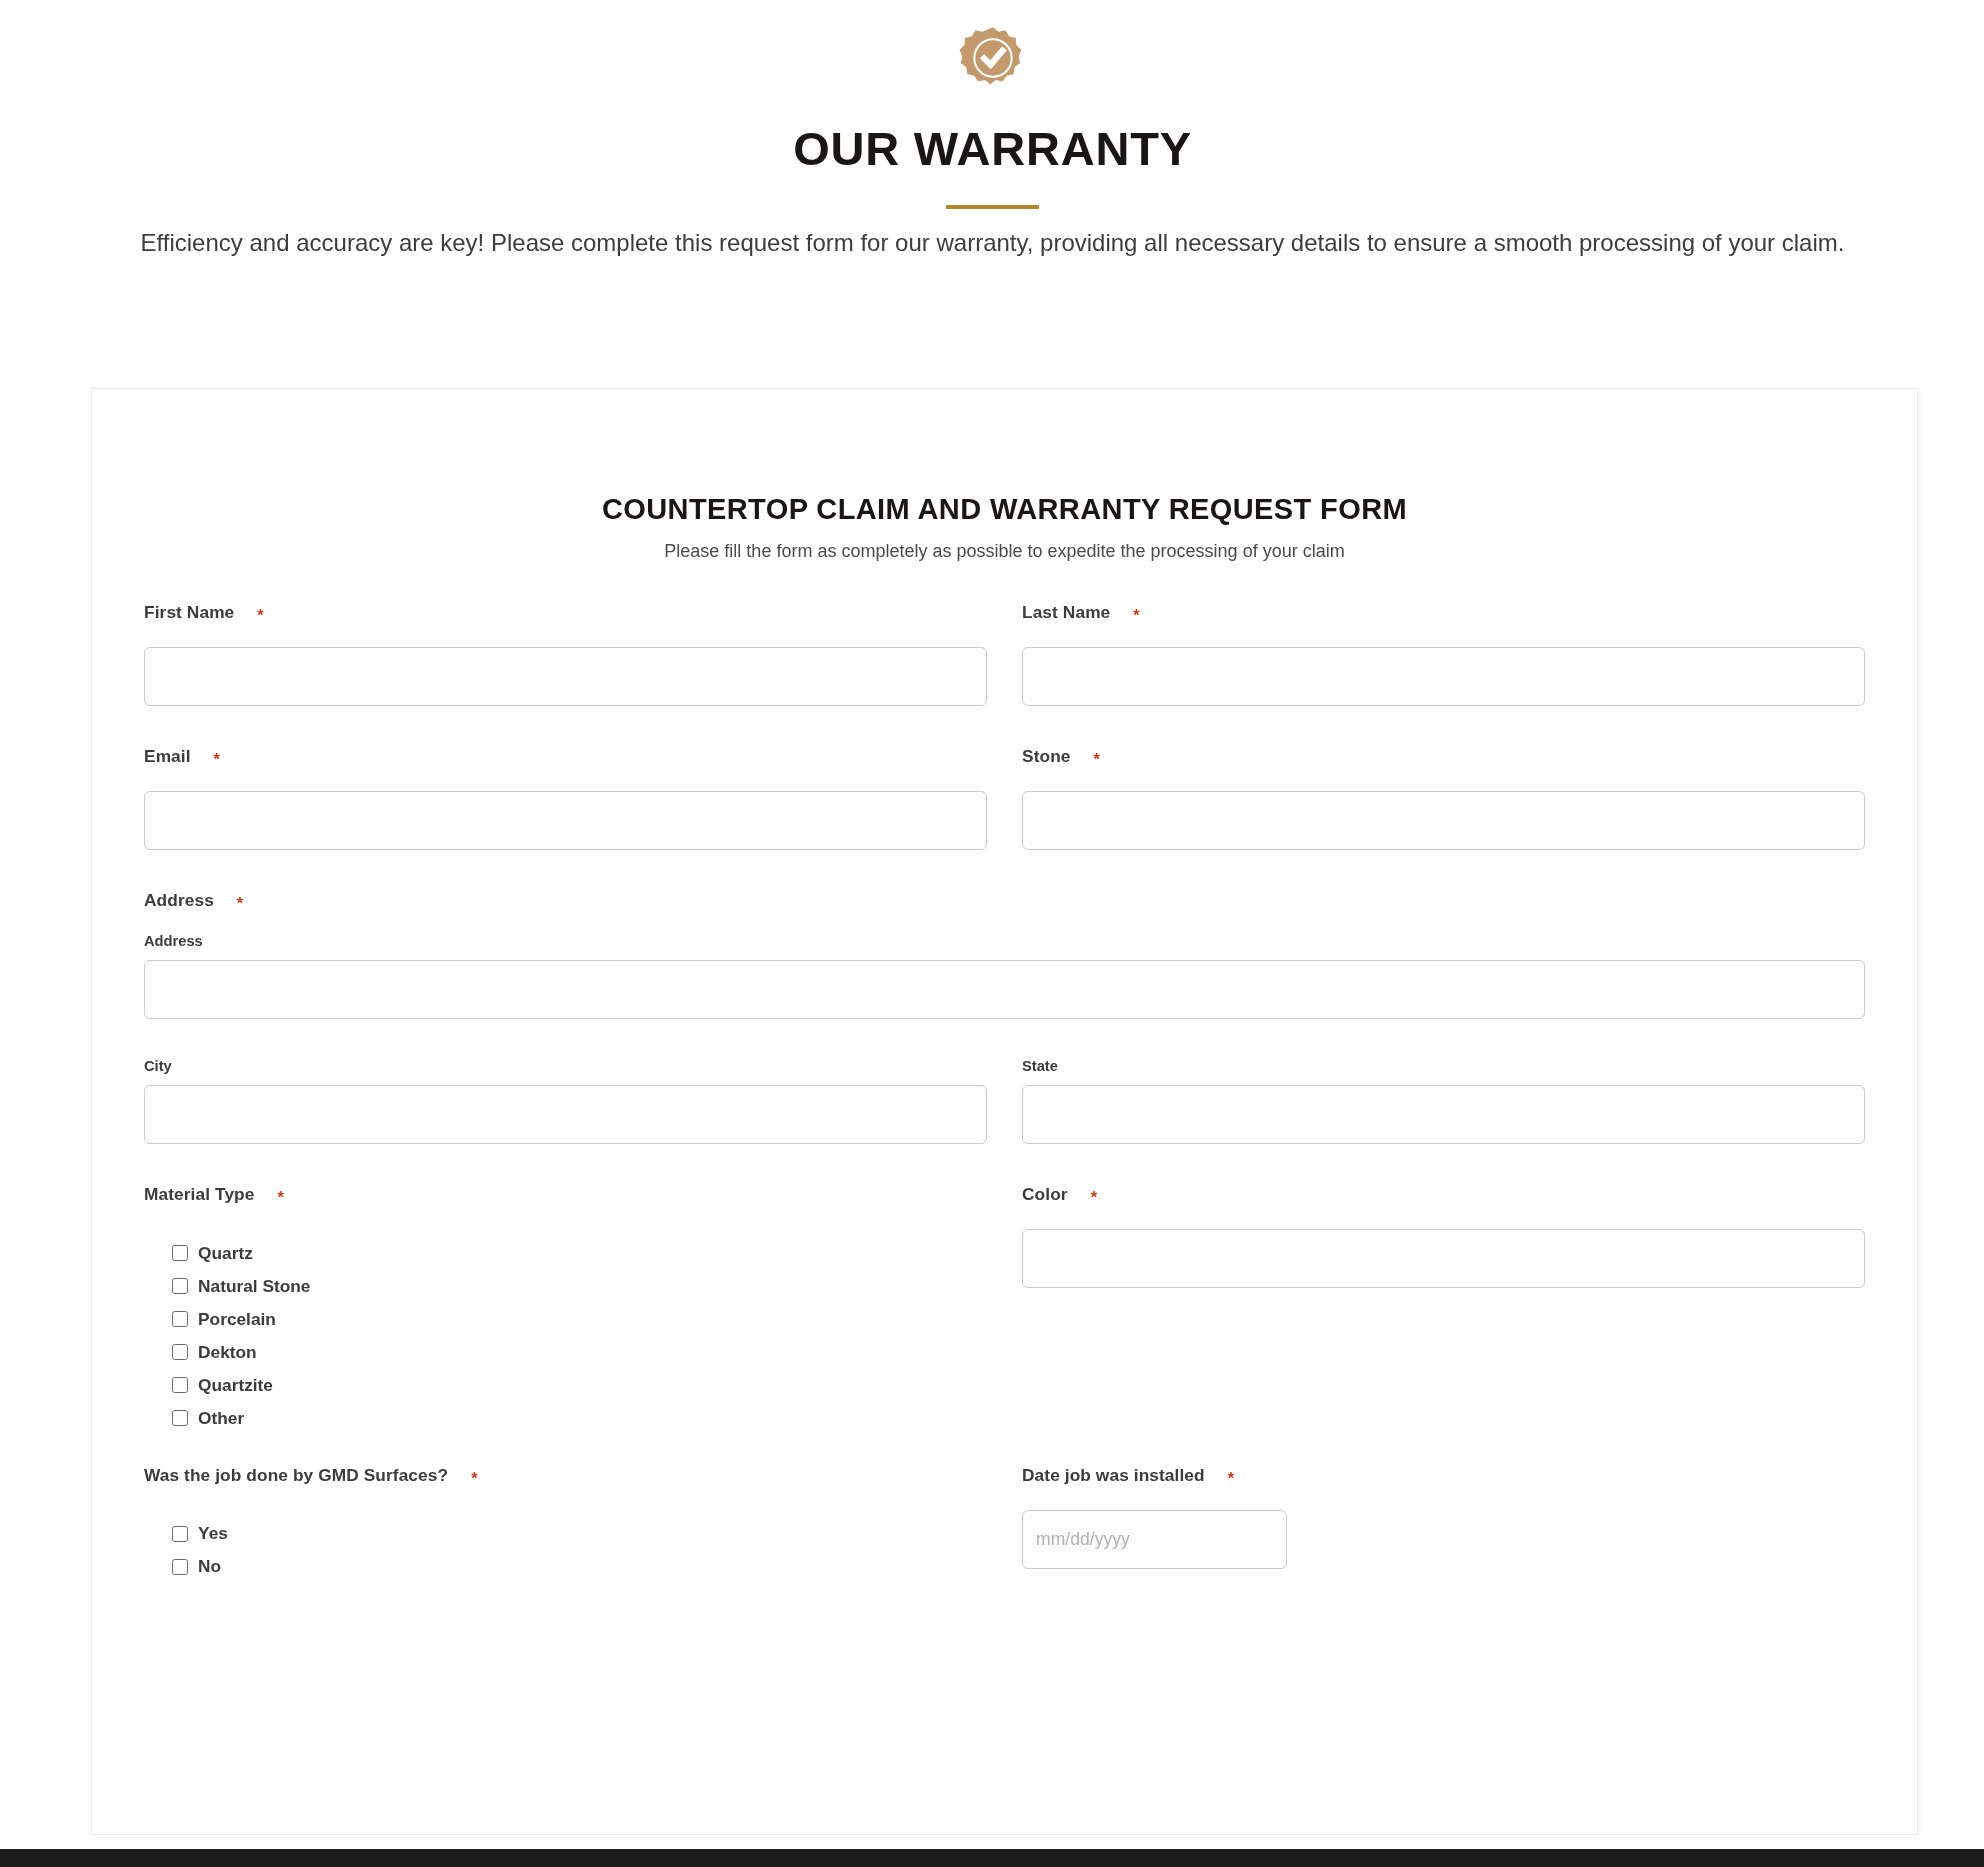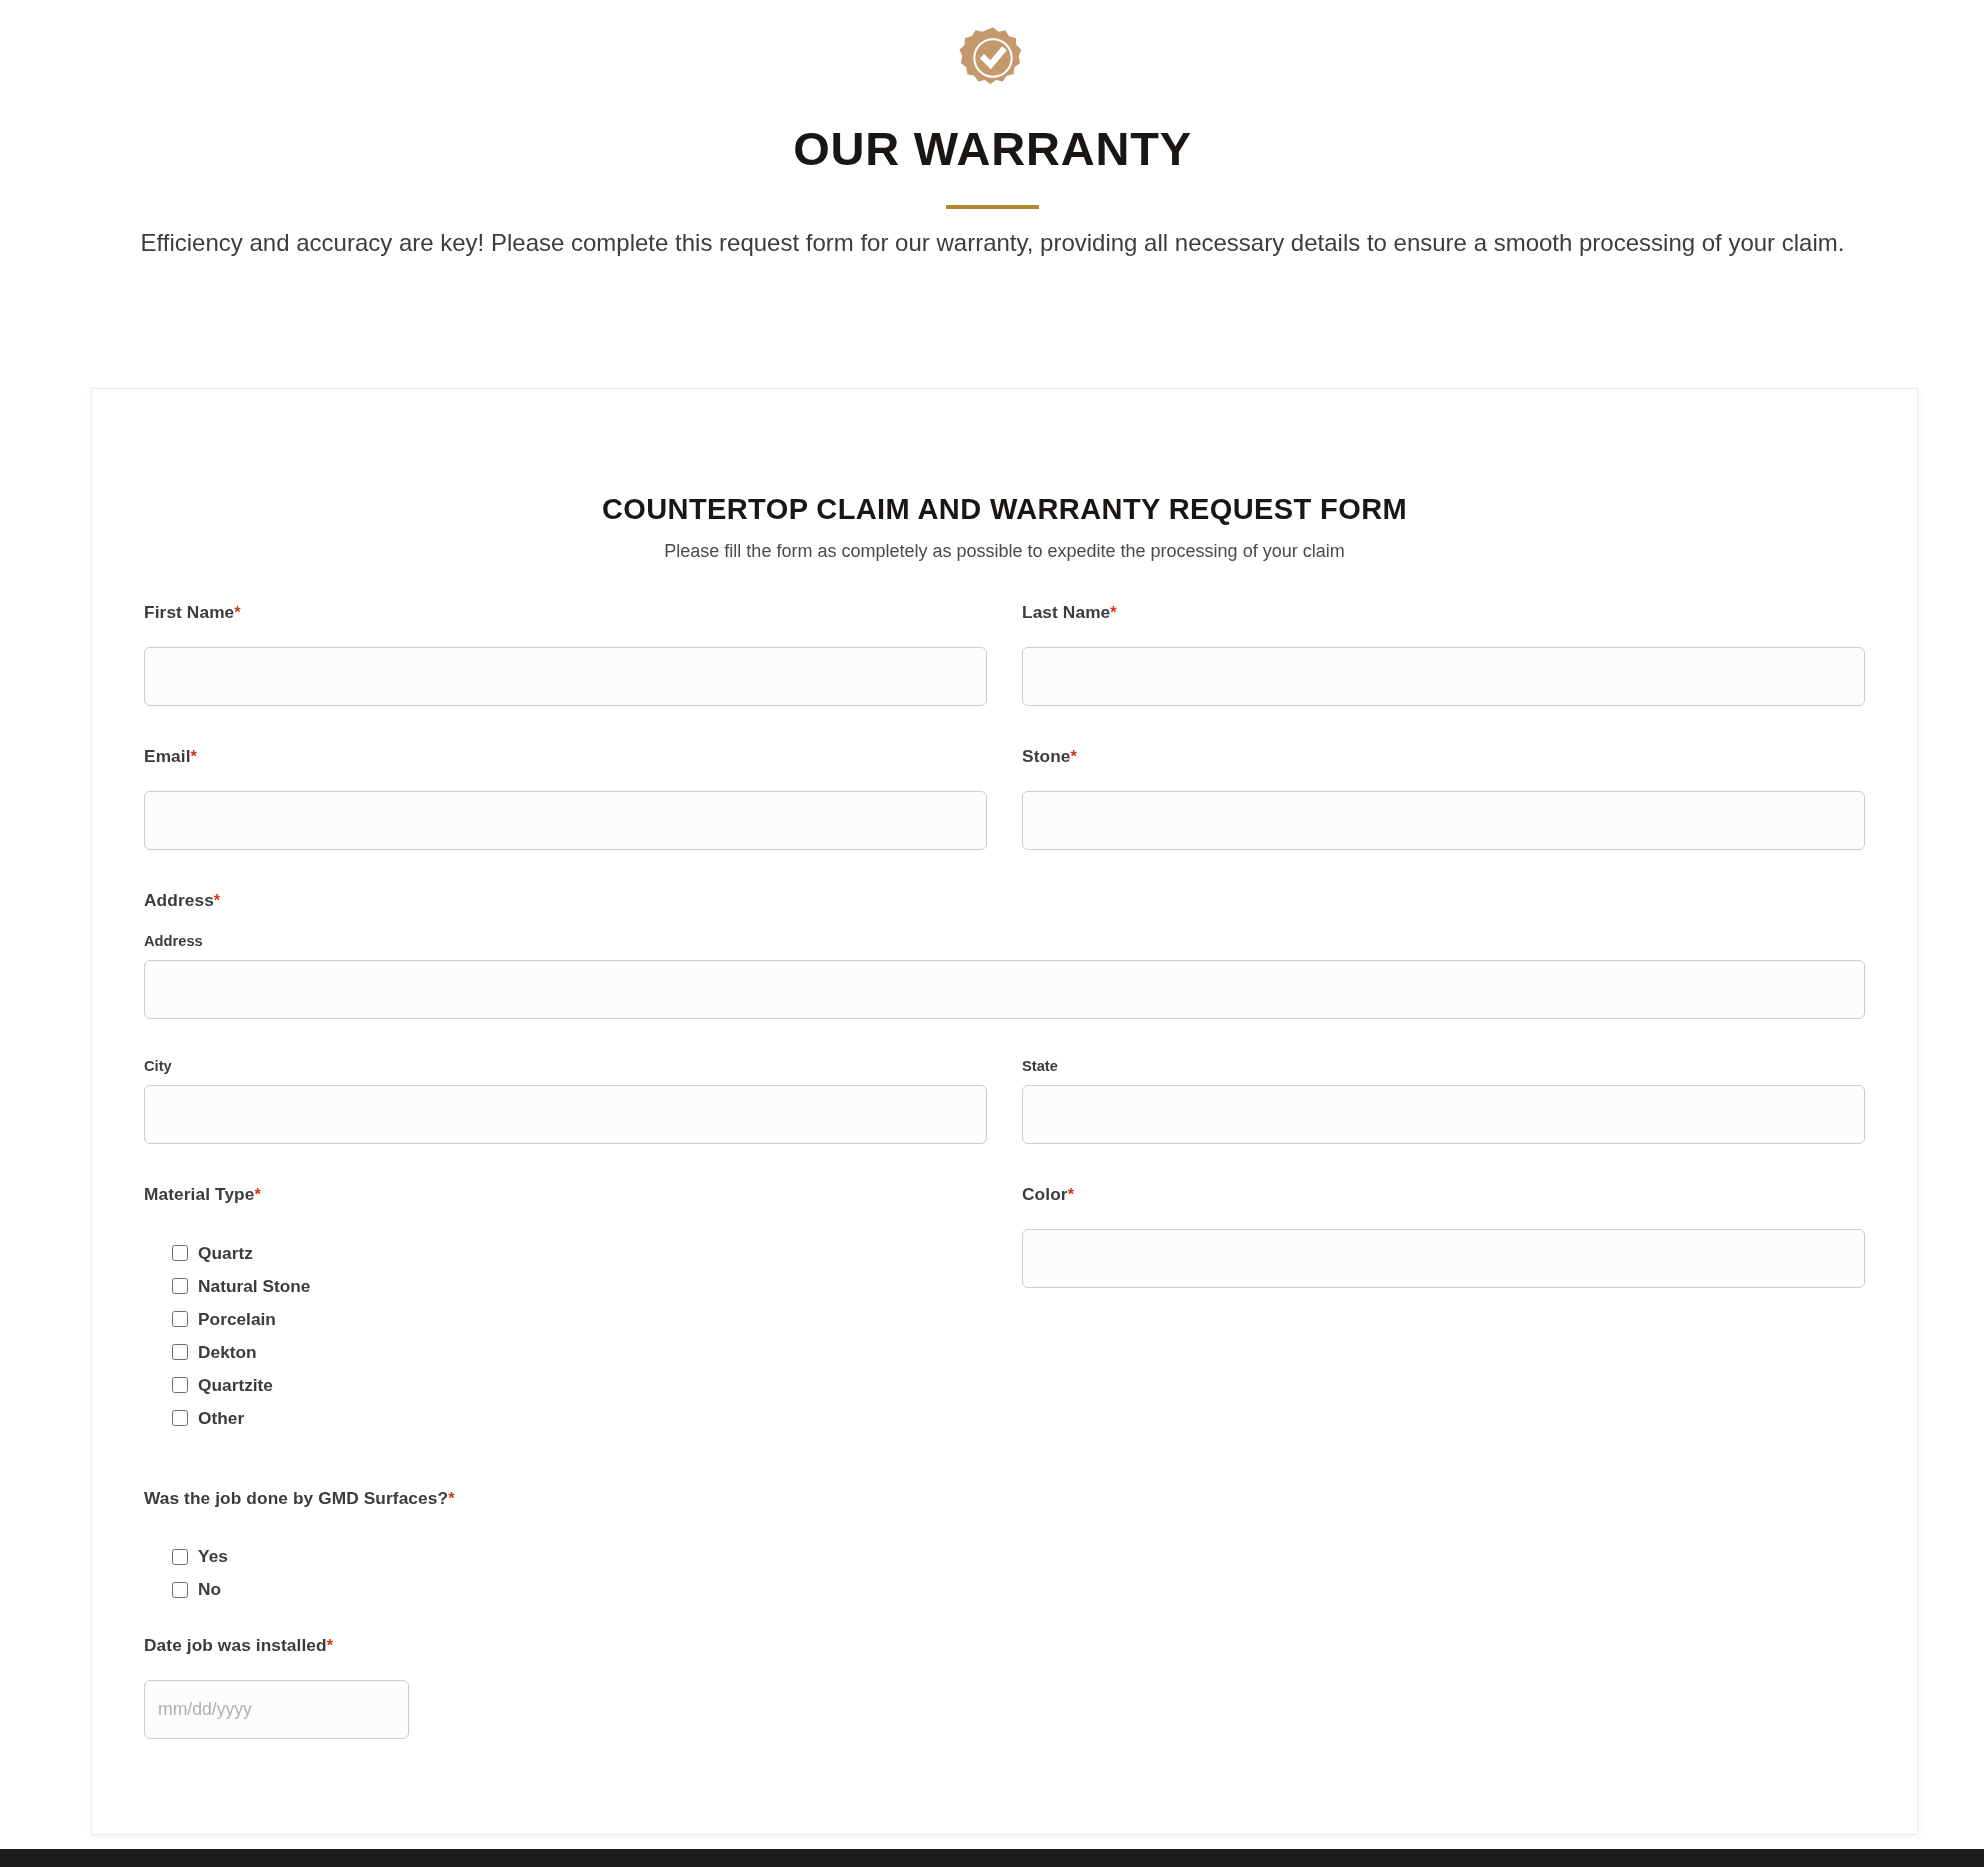--- a/index.html
+++ b/index.html
@@ -103,22 +103,22 @@
   .col { flex: 1 1 0; min-width: 0; }
   .col.full { flex: 1 1 100%; }
 
   .field-label {
     font-size: 17.3px;
     font-weight: 700;
     color: #3c3c3c;
     letter-spacing: 0.1px;
     line-height: 1.3;
     display: flex;
-    align-items: center;
-    gap: 0;
+    align-items: flex-end;
+    gap: 23px;
   }
 
   .req {
     color: #cc3b15;
     font-size: 16.3px;
     font-weight: 700;
     line-height: 1;
   }
 
   .sub-label {
@@ -309,21 +309,21 @@
 
         <div class="col">
           <div class="field-label">
             <span>Color</span>
             <span class="req">*</span>
           </div>
           <input class="input" type="text" value="" placeholder="" style="">
         </div>
       </div>
 
-      <div class="row" style="margin-top:60px;flex-direction:column;">
+      <div class="row" style="margin-top:37px;">
         <div class="col">
           <div class="field-label">
             <span>Was the job done by GMD Surfaces?</span>
             <span class="req">*</span>
           </div>
           <div class="checkbox-group">
             <label class="checkbox-row">
               <span class="cbox"></span>
               <span class="cbox-label">Yes</span>
             </label>

